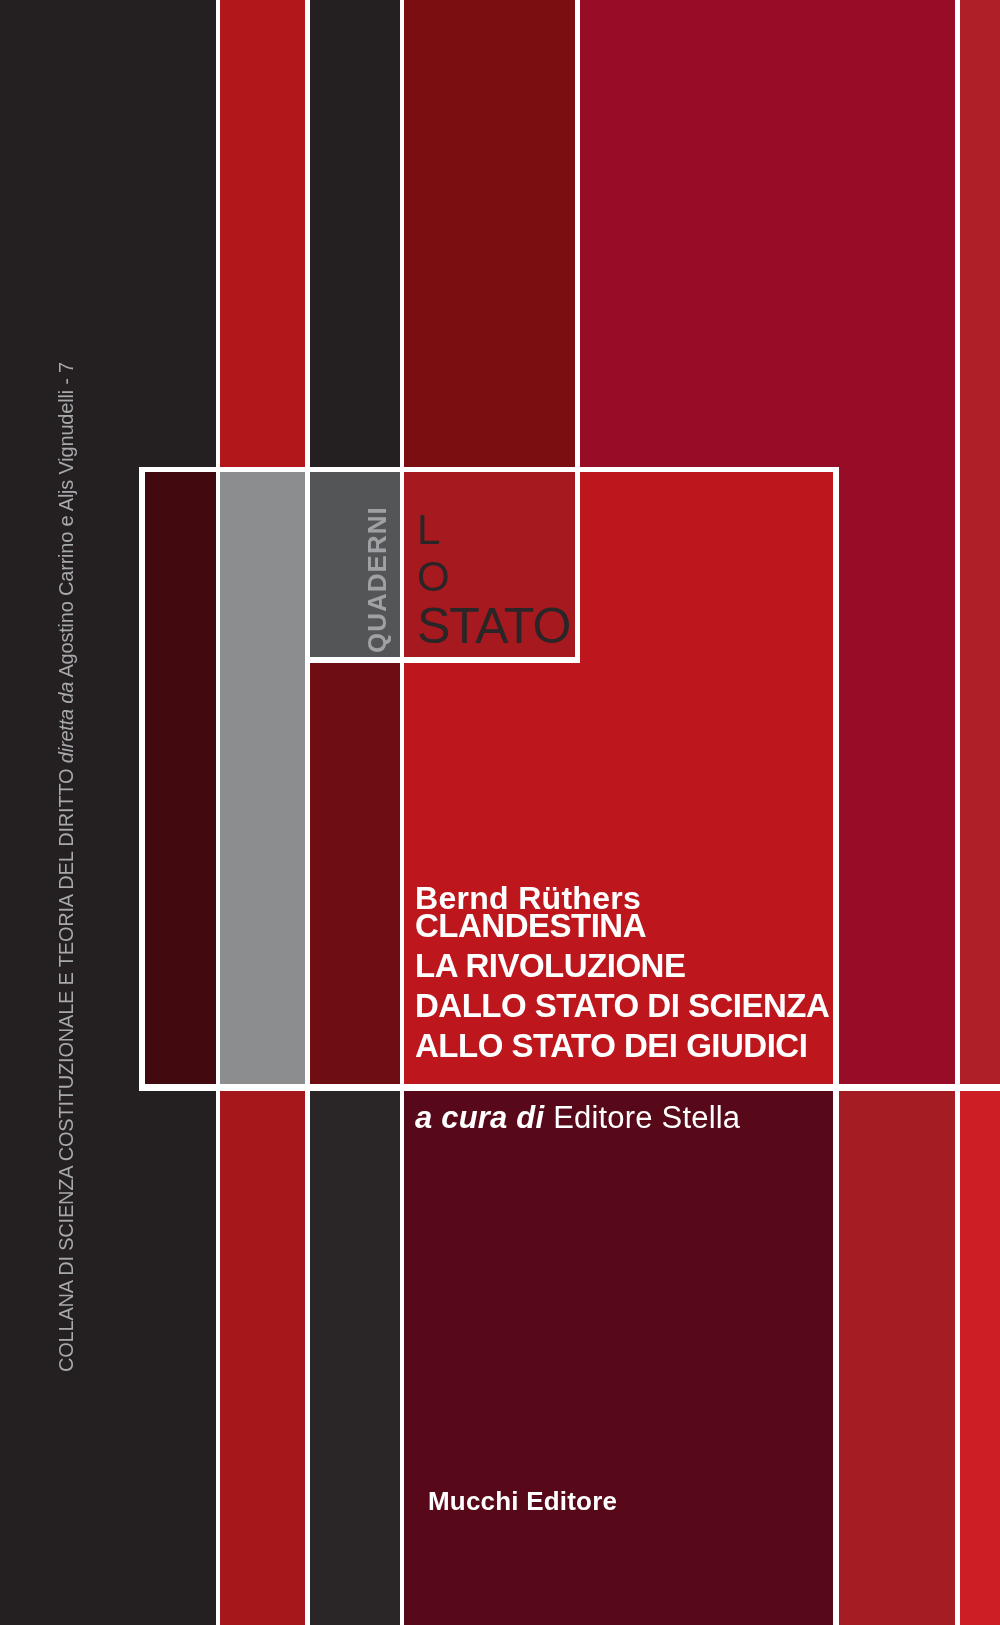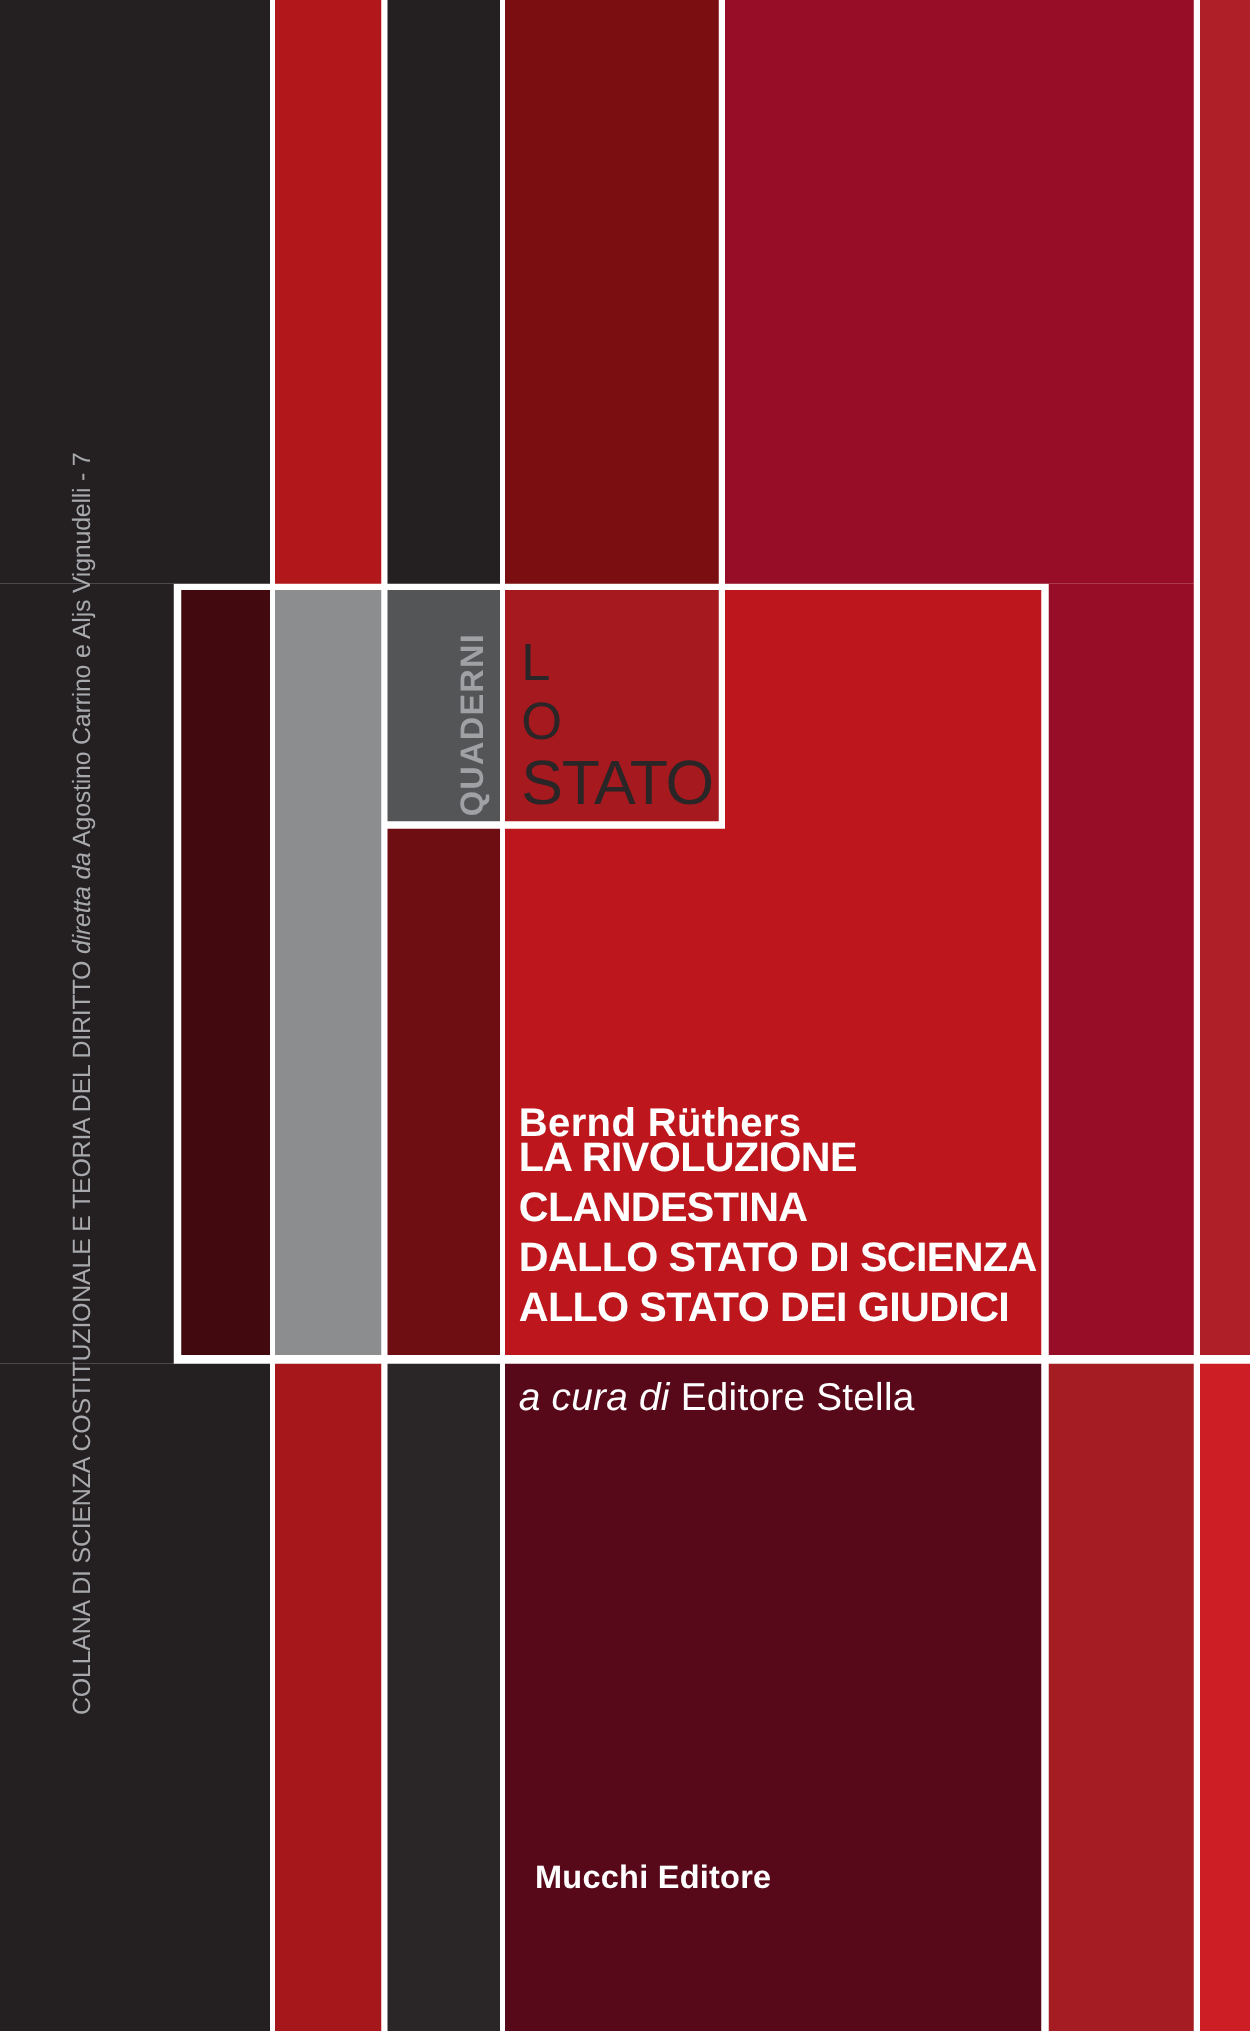--- a/index.html
+++ b/index.html
@@ -61,21 +61,21 @@
     font-size:32px;font-weight:700;color:#ffffff;letter-spacing:0.3px;
   }
   .title{
     position:absolute;left:415px;top:906px;
     font-size:33px;font-weight:700;line-height:40px;color:#ffffff;letter-spacing:-0.5px;
   }
   .editor{
     position:absolute;left:415px;top:1100px;
     font-size:31px;color:#ffffff;letter-spacing:0.2px;
   }
-  .editor .prefix{font-style:italic;font-weight:400;}
+  .editor .prefix{font-style:italic;font-weight:700;}
   .publisher{
     position:absolute;left:428px;top:1486px;
     font-size:26px;font-weight:700;color:#ffffff;letter-spacing:0.2px;
   }
 </style>
 </head>
 <body>
 
 <div id="canvas">
 
@@ -111,22 +111,22 @@
 
   <div class="logo">
     <div class="l1">L</div>
     <div class="l2">O</div>
     <div class="l3">STATO</div>
   </div>
 
   <div class="author">Bernd Rüthers</div>
 
   <div class="title">
+    <div>CLANDESTINA</div>
     <div>LA RIVOLUZIONE</div>
-    <div>CLANDESTINA</div>
     <div>DALLO STATO DI SCIENZA</div>
     <div>ALLO STATO DEI GIUDICI</div>
   </div>
 
   <div class="editor">
     <span class="prefix">a cura di</span>
     <span>Editore Stella</span>
   </div>
 
   <div class="publisher">Mucchi Editore</div>

